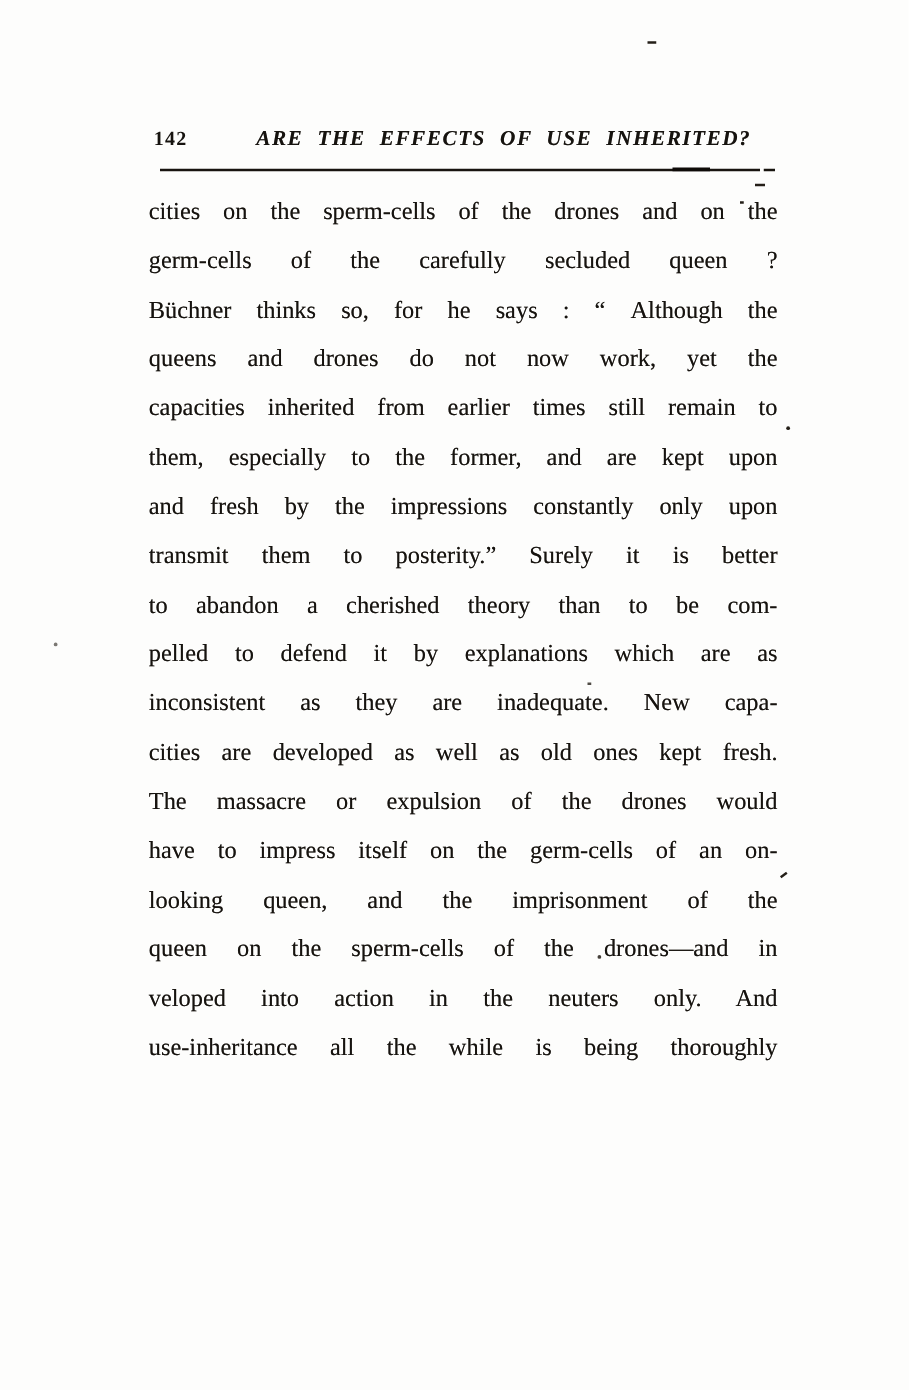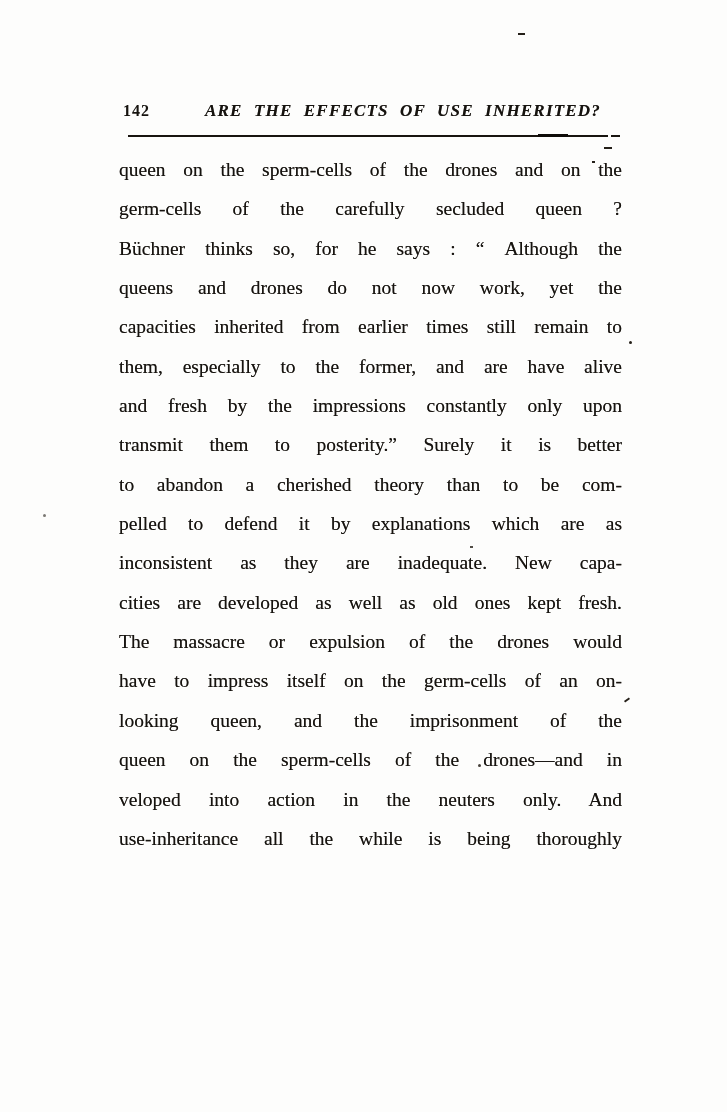--- a/index.html
+++ b/index.html
@@ -106,26 +106,26 @@
   <div class="running-head">
     <span class="page-number">142</span>
     <span class="running-title">ARE THE EFFECTS OF USE INHERITED?</span>
   </div>
 
   <div class="head-rule"></div>
   <div class="head-rule-bold-seg"></div>
   <div class="head-rule-dash"></div>
 
   <div class="body-text">
-    <div class="text-line">queen on the sperm-cells of the drones and on the</div>
+    <div class="text-line">cities on the sperm-cells of the drones and on the</div>
     <div class="text-line">germ-cells of the carefully secluded queen&nbsp;?</div>
     <div class="text-line">Büchner thinks so, for he says&nbsp;: “&nbsp;Although the</div>
     <div class="text-line">queens and drones do not now work, yet the</div>
     <div class="text-line">capacities inherited from earlier times still remain to</div>
-    <div class="text-line">them, especially to the former, and are have alive</div>
+    <div class="text-line">them, especially to the former, and are kept upon</div>
     <div class="text-line">and fresh by the impressions constantly only upon</div>
     <div class="text-line">transmit them to posterity.” Surely it is better</div>
     <div class="text-line">to abandon a cherished theory than to be com-</div>
     <div class="text-line">pelled to defend it by explanations which are as</div>
     <div class="text-line">inconsistent as they are inadequate. New capa-</div>
     <div class="text-line">cities are developed as well as old ones kept fresh.</div>
     <div class="text-line">The massacre or expulsion of the drones would</div>
     <div class="text-line">have to impress itself on the germ-cells of an on-</div>
     <div class="text-line">looking queen, and the imprisonment of the</div>
     <div class="text-line">queen on the sperm-cells of the drones—and in</div>

